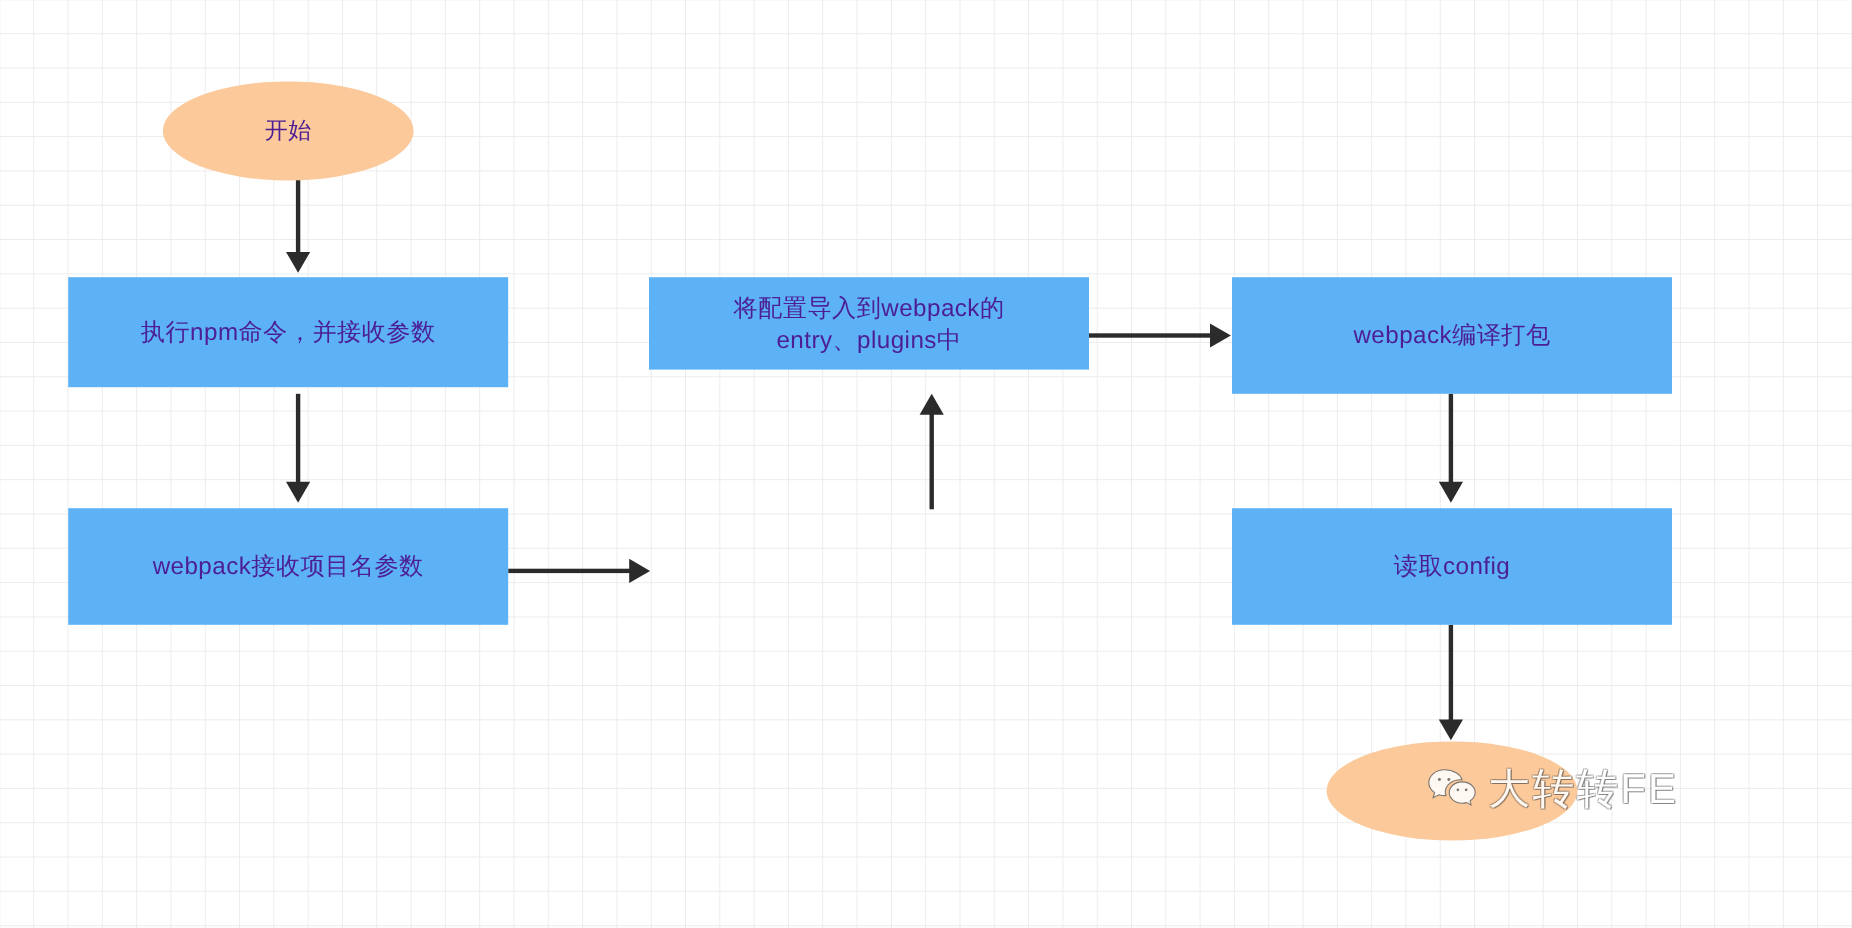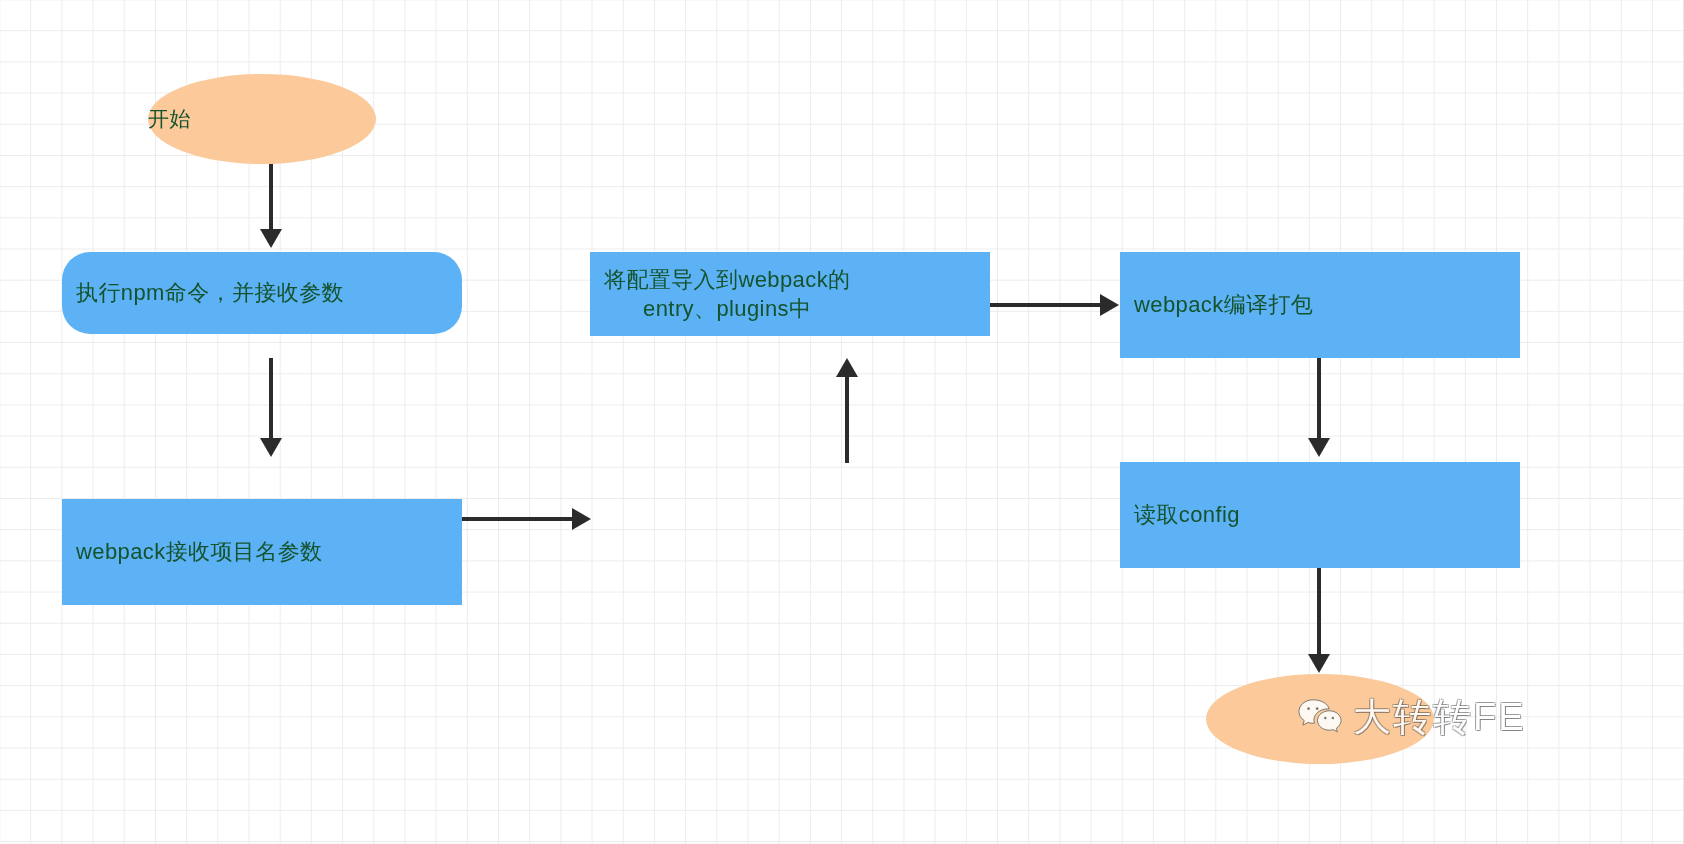--- a/index.html
+++ b/index.html
@@ -35,23 +35,23 @@
     inset: 0;
     pointer-events: none;
     box-shadow: inset 0 0 0 1px rgba(0,0,0,0.02);
   }
 
   .node {
     position: absolute;
     box-sizing: border-box;
     display: flex;
     align-items: center;
-    justify-content: flex-start;
+    justify-content: center;
     text-align: center;
-    color: #14532d;
+    color: #4c1d95;
     line-height: 1.32;
     letter-spacing: 0.4px;
     z-index: 3;
   }
 
   .node.process {
     background: #5cb2f5;
     font-size: 22px;
     font-weight: 500;
     padding: 6px 14px;
@@ -174,25 +174,25 @@
 
   <div class="conn" style="left:1308px; top:568px; width:22px; height:112px;">
     <div class="line-v" style="left:9px; top:0; height:92px;"></div>
     <div class="arrowhead down" style="left:0px; top:86px;"></div>
   </div>
 
   <div class="node terminator" style="left:148px; top:74px; width:228px; height:90px;">
     <span class="label">开始</span>
   </div>
 
-  <div class="node process" style="left:62px; top:252px; width:400px; height:82px;border-radius:28px;">
+  <div class="node process" style="left:62px; top:252px; width:400px; height:100px;">
     <span class="label">执行npm命令，并接收参数</span>
   </div>
 
-  <div class="node process" style="left:62px; top:462px; width:400px; height:106px;margin-top:37px;">
+  <div class="node process" style="left:62px; top:462px; width:400px; height:106px;">
     <span class="label">webpack接收项目名参数</span>
   </div>
 
 
   <div class="node process" style="left:590px; top:252px; width:400px; height:84px;">
     <span class="label">将配置导入到webpack的
 entry、plugins中</span>
   </div>
 
   <div class="node process" style="left:1120px; top:252px; width:400px; height:106px;">

